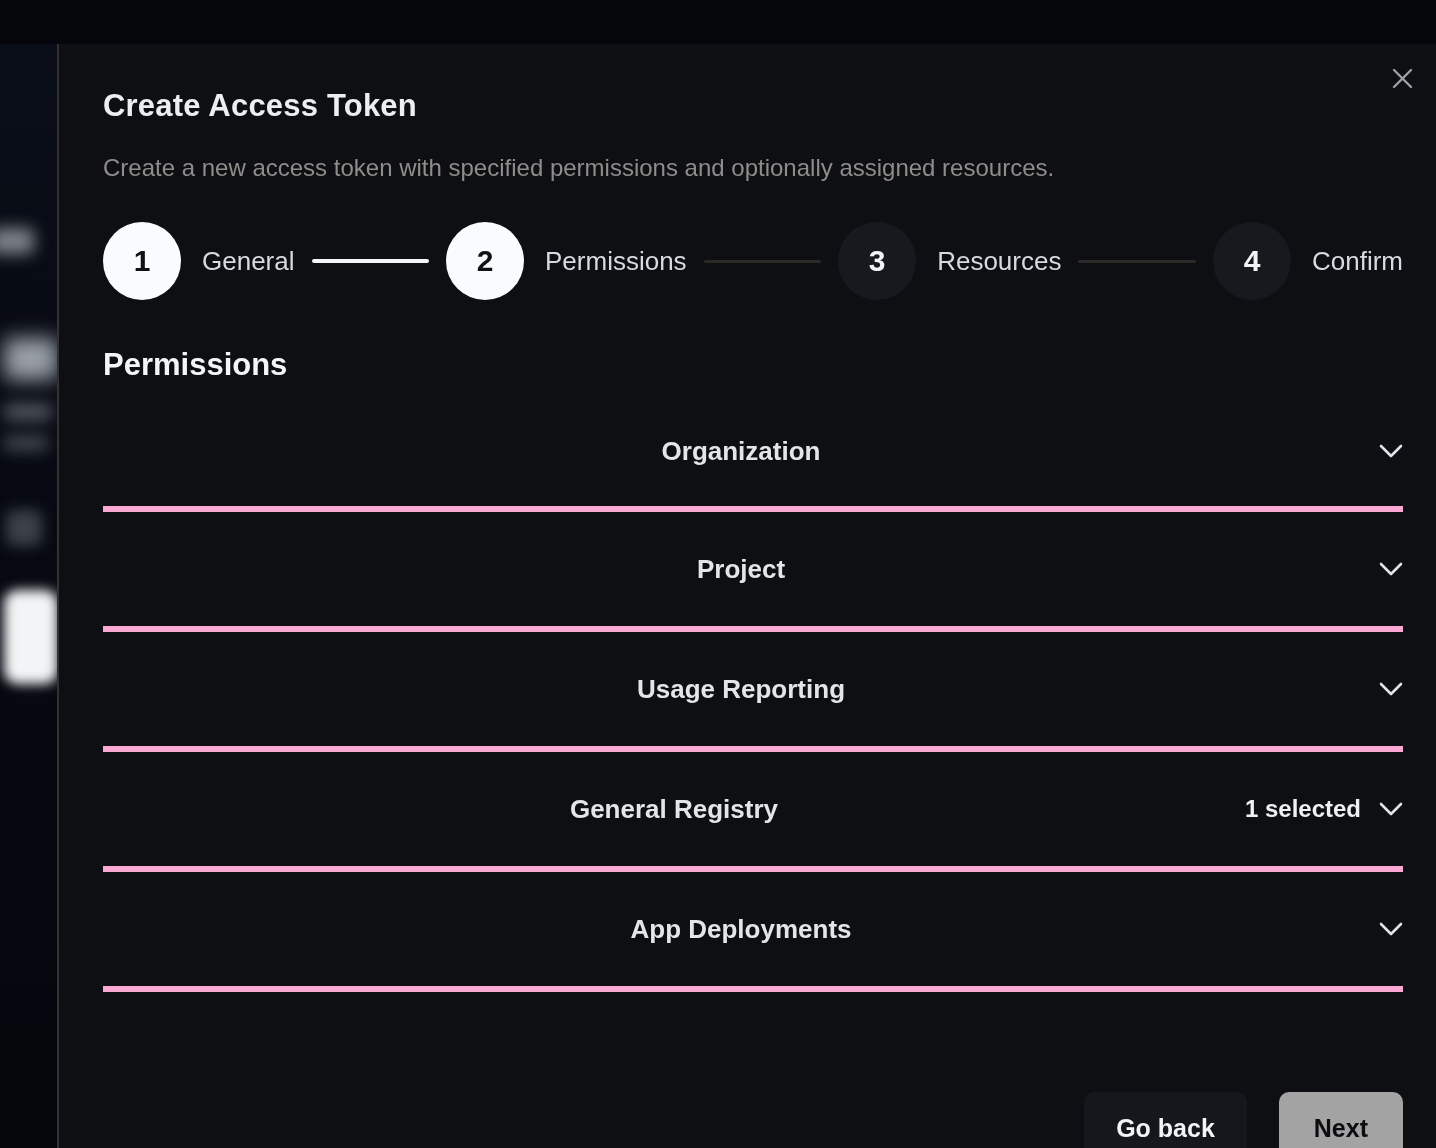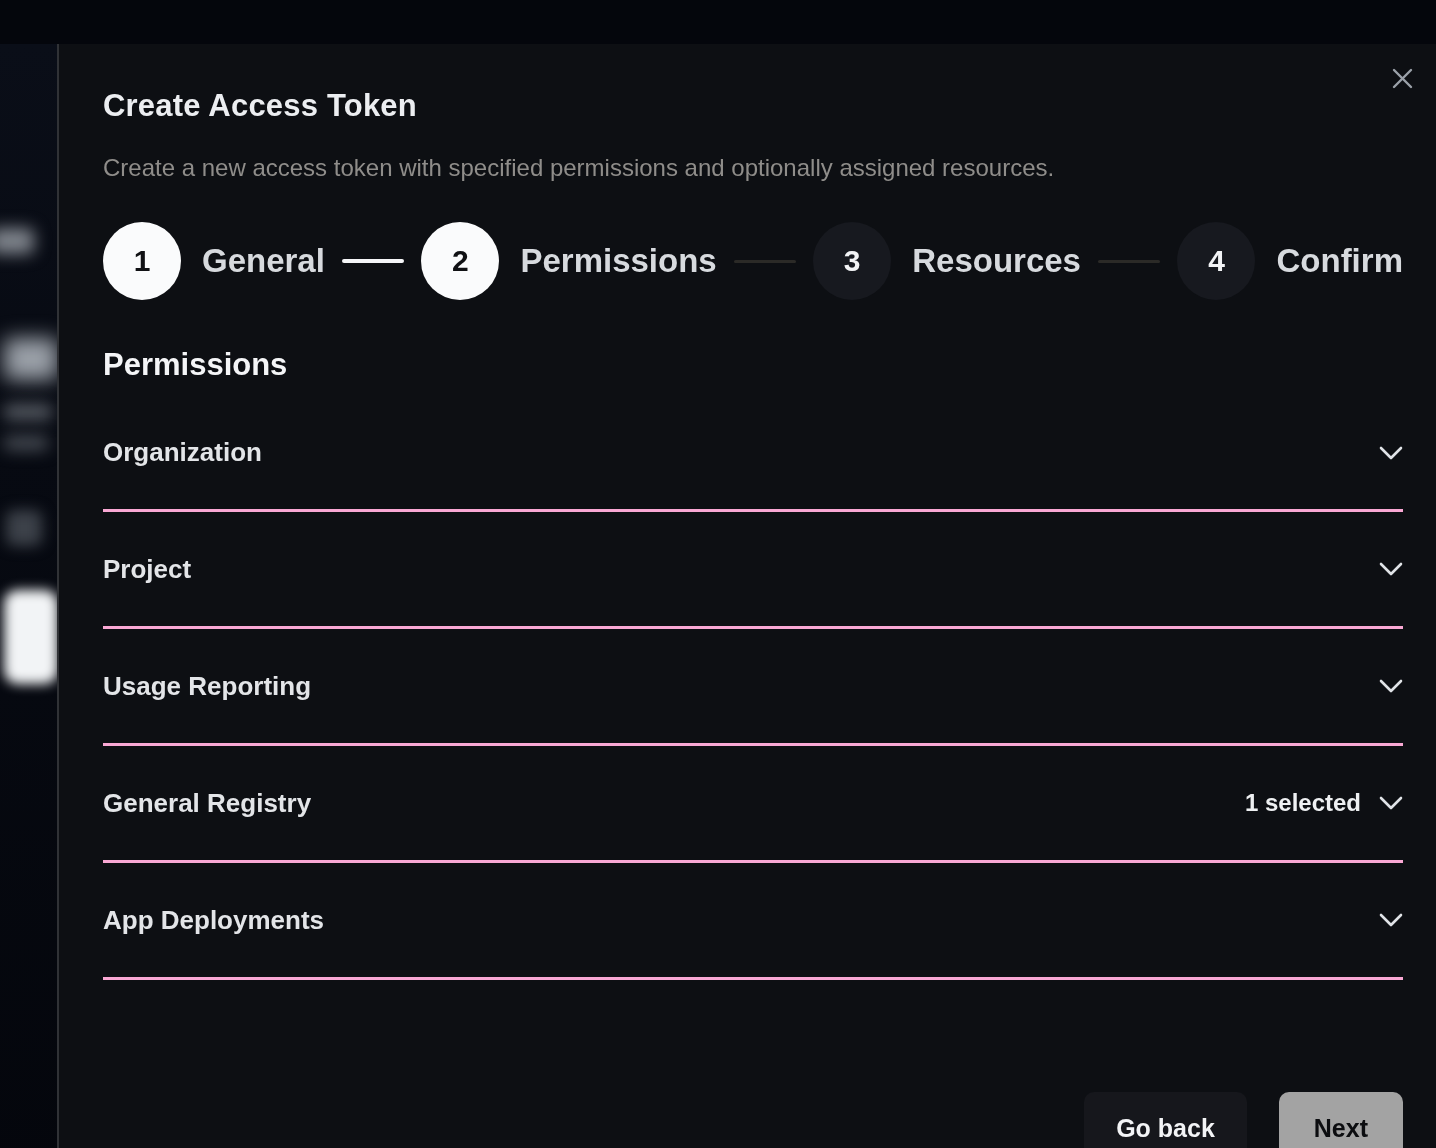--- a/index.html
+++ b/index.html
@@ -65,39 +65,40 @@
   .step { display: flex; align-items: center; cursor: pointer; }
   .step-circle {
     width: 78px; height: 78px; border-radius: 50%;
     display: flex; align-items: center; justify-content: center;
     font-size: 30px; font-weight: 600; flex: none;
   }
   .step.done .step-circle, .step.active .step-circle { background: #fafbfc; color: #101114; }
   .step.upcoming .step-circle { background: #17191f; color: #f2f3f5; }
   .step-label {
     margin-left: 21px;
-    font-size: 33px; font-weight: 700; color: #d7dade; white-space: nowrap;
+    font-size: 26px; font-weight: 400; color: #d7dade; white-space: nowrap;
   }
   .connector {
     flex: 1 1 auto; height: 3px; margin: 0 17px;
     background: #2b2a27; border-radius: 2px;
   }
   .connector.active { background: #f5f6f8; height: 4px; }
 
   
   .permissions-heading {
     margin: 46px 0 0 0;
     font-size: 31px; font-weight: 700; color: #f4f5f7; line-height: 38px;
   }
   .groups { margin-top: 8px; }
   .group-row {
     height: 114px;
     display: flex; align-items: center;
-    border-bottom: 3px solid #f9a8d4;
+    border-bottom: 6px solid #f9a8d4;
     cursor: pointer;
+    text-align: center;
   }
   .group-row:first-child { height: 120px; padding-top: 4px; box-sizing: border-box; }
   .group-label {
     flex: 1 1 auto;
     font-size: 26px; font-weight: 600; color: #e3e5e8;
   }
   .group-selection {
     font-size: 24px; font-weight: 700; color: #eef0f2;
     margin-right: 18px; white-space: nowrap;
   }

